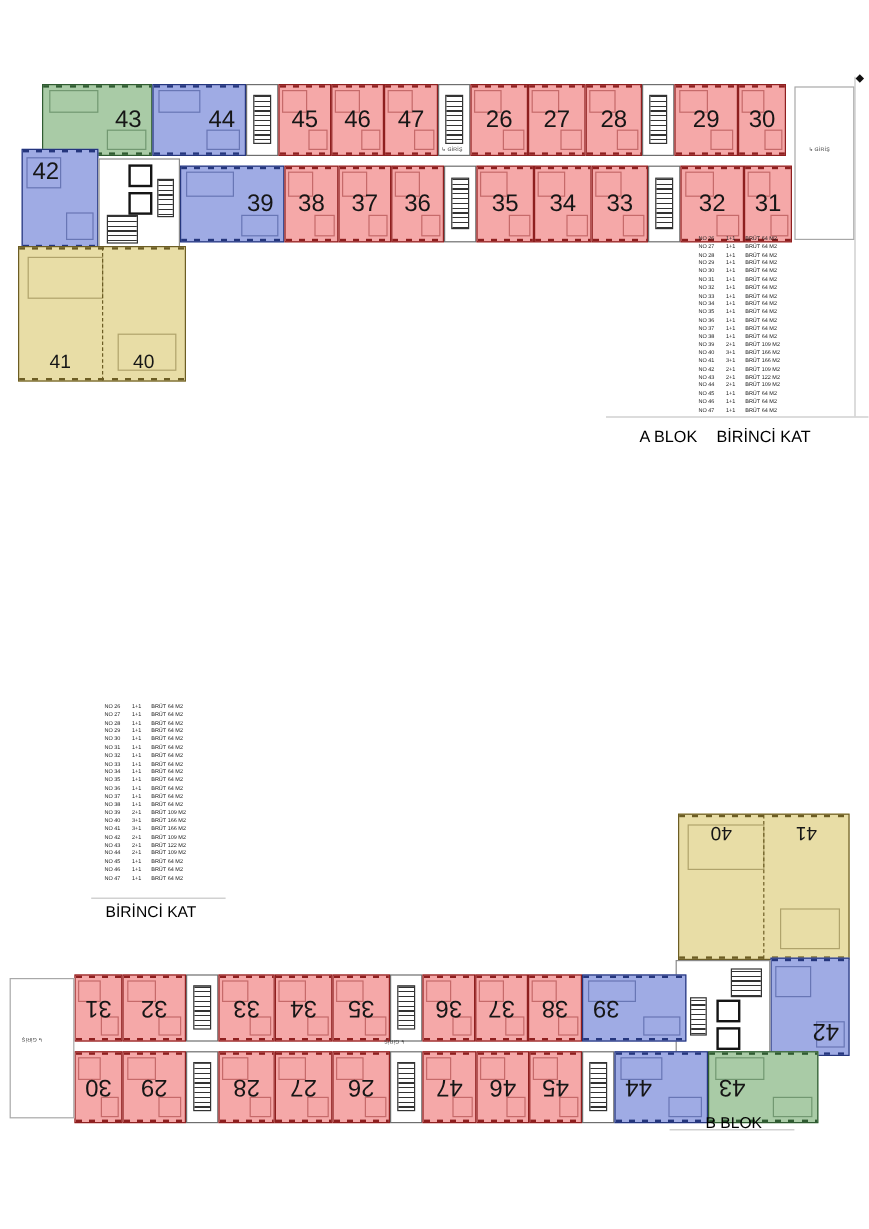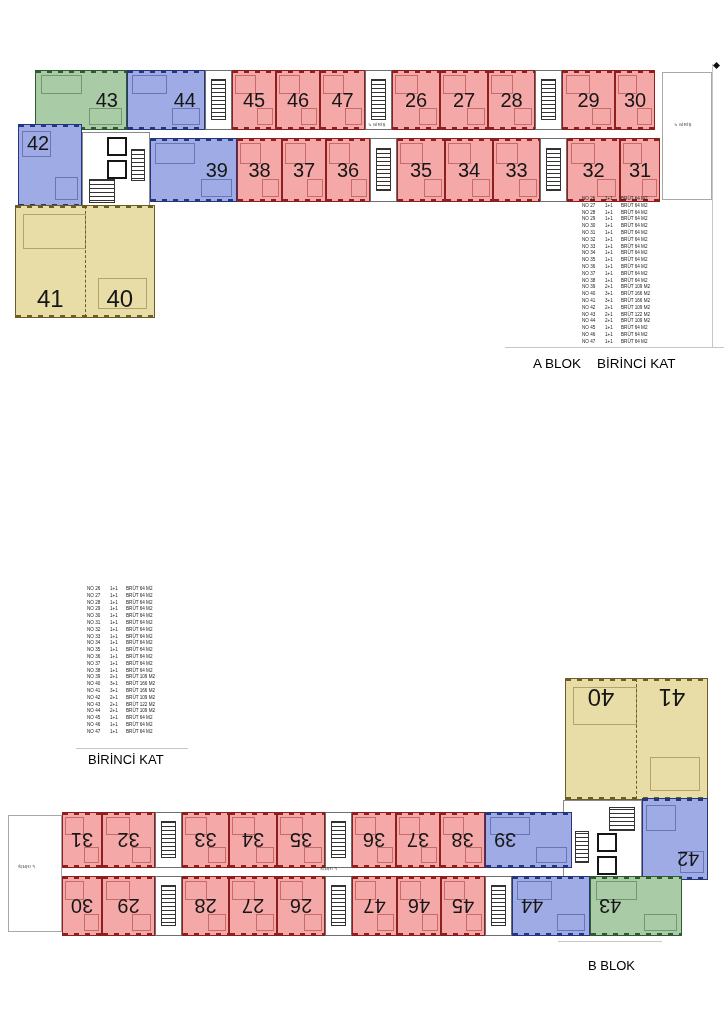--- a/index.html
+++ b/index.html
@@ -44,21 +44,21 @@
 
   .core{position:absolute;background:#fff;border:1px solid #8a8a8a;box-sizing:border-box;}
   .core-inner{position:absolute;inset:0;}
   .elev{position:absolute;width:20px;height:19px;border:2px solid #151515;background:#fff;box-sizing:border-box;}
   .abs{position:absolute;}
 
   .yellow-block{display:flex;}
   .yhalf{flex:1;position:relative;}
   .yhalf + .yhalf{border-left:1px dashed var(--lc);}
   .ylab{position:absolute;left:0;right:0;display:flex;justify-content:center;
-        font-size:24px;color:#161616;line-height:1;}
+        font-size:16px;color:#161616;line-height:1;}
   .ylab.bottom{bottom:6px;} .ylab.top{top:6px;}
 
   .entry{position:absolute;background:#fff;border:1px solid #a8a8a8;box-sizing:border-box;}
   .giris{position:absolute;display:flex;align-items:center;gap:1px;
          font-size:4.3px;color:#333;letter-spacing:.2px;white-space:nowrap;z-index:3;}
 
   .table{position:absolute;width:84px;}
   .trow{display:flex;font-size:4.6px;line-height:6.8px;color:#1c1c1c;white-space:nowrap;}
   .c-no{width:23px;} .c-tip{width:16px;} .c-alan{flex:1;}
 
@@ -525,15 +525,15 @@
   <span class="giris rot" style="left:18px;top:864px">
     <span>↳</span>
     <span>GİRİŞ</span>
   </span>
   <span class="giris rot" style="left:320px;top:866px">
     <span>↳</span>
     <span>GİRİŞ</span>
   </span>
 
   <div class="hline" style="left:558px;top:941px;width:104px"></div>
-  <div class="title-sm" style="left:588px;top:958px">B BLOK</div>
+  <div class="title-sm" style="left:588px;top:928px">B BLOK</div>
 
 </div>
 
 </body></html>

